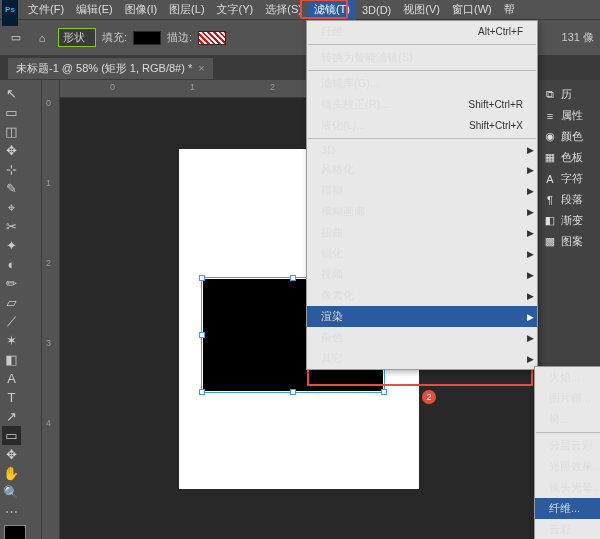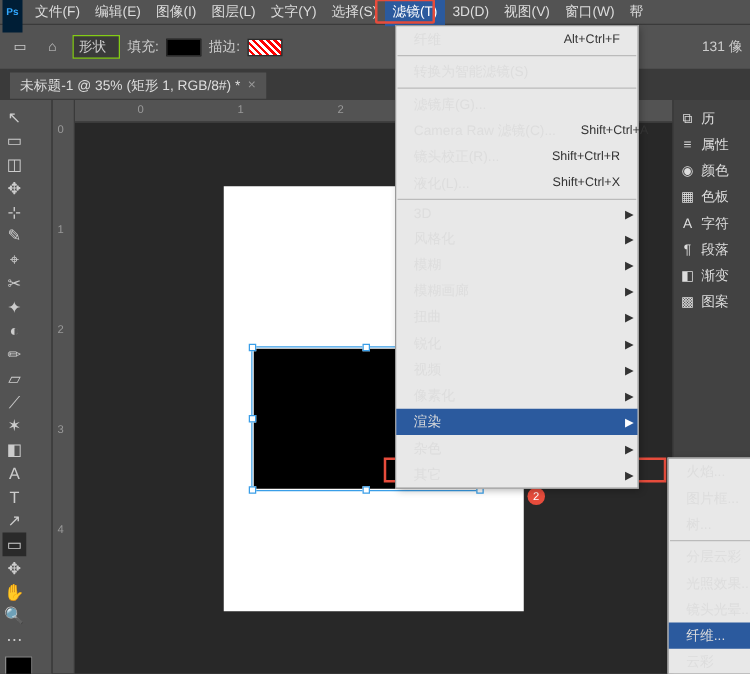--- a/index.html
+++ b/index.html
@@ -73,21 +73,21 @@
   <span class="tb-label">填充:</span>
   <span class="swatch"></span>
   <span class="tb-label">描边:</span>
   <span class="swatch" style="background:repeating-linear-gradient(45deg,#fff,#fff 2px,#f00 2px,#f00 4px)"></span>
   <span style="flex:1"></span>
   <span class="tb-label">131 像</span>
 </div>
 
 <div class="tabbar">
   <div class="doc-tab">
-    <span>未标题-1 @ 35% (矩形 1, RGB/8#) *</span>
+    <span>未标题-1 @ 58% (矩形 1, RGB/8#) *</span>
     <span class="doc-close">×</span>
   </div>
 </div>
 
 <div class="main">
   <div class="tools-left" id="tools">
       <div class="tool">↖</div>
       <div class="tool">▭</div>
       <div class="tool">◫</div>
       <div class="tool">✥</div>
@@ -174,38 +174,34 @@
         <span class="rp-icon">◧</span>
         <span>渐变</span>
       </div>
       <div class="rp-row">
         <span class="rp-icon">▩</span>
         <span>图案</span>
       </div>
     </div>
 </div>
 
-<div class="dropdown" style="left:316px;top:20px;width:195px" id="ddmain">
+<div class="dropdown" style="left:306px;top:20px;width:232px" id="ddmain">
     <div class="dd-row">
       <span>纤维</span>
       <span class="dd-short">Alt+Ctrl+F</span>
     </div>
     <div class="dd-sep"></div>
     <div class="dd-row">
       <span>转换为智能滤镜(S)</span>
     </div>
     <div class="dd-sep"></div>
     <div class="dd-row">
       <span>滤镜库(G)...</span>
     </div>
     <div class="dd-row">
-      <span>Camera Raw 滤镜(C)...</span>
-      <span class="dd-short">Shift+Ctrl+A</span>
-    </div>
-    <div class="dd-row">
       <span>镜头校正(R)...</span>
       <span class="dd-short">Shift+Ctrl+R</span>
     </div>
     <div class="dd-row">
       <span>液化(L)...</span>
       <span class="dd-short">Shift+Ctrl+X</span>
     </div>
     <div class="dd-sep"></div>
     <div class="dd-row">
       <span>3D</span>

